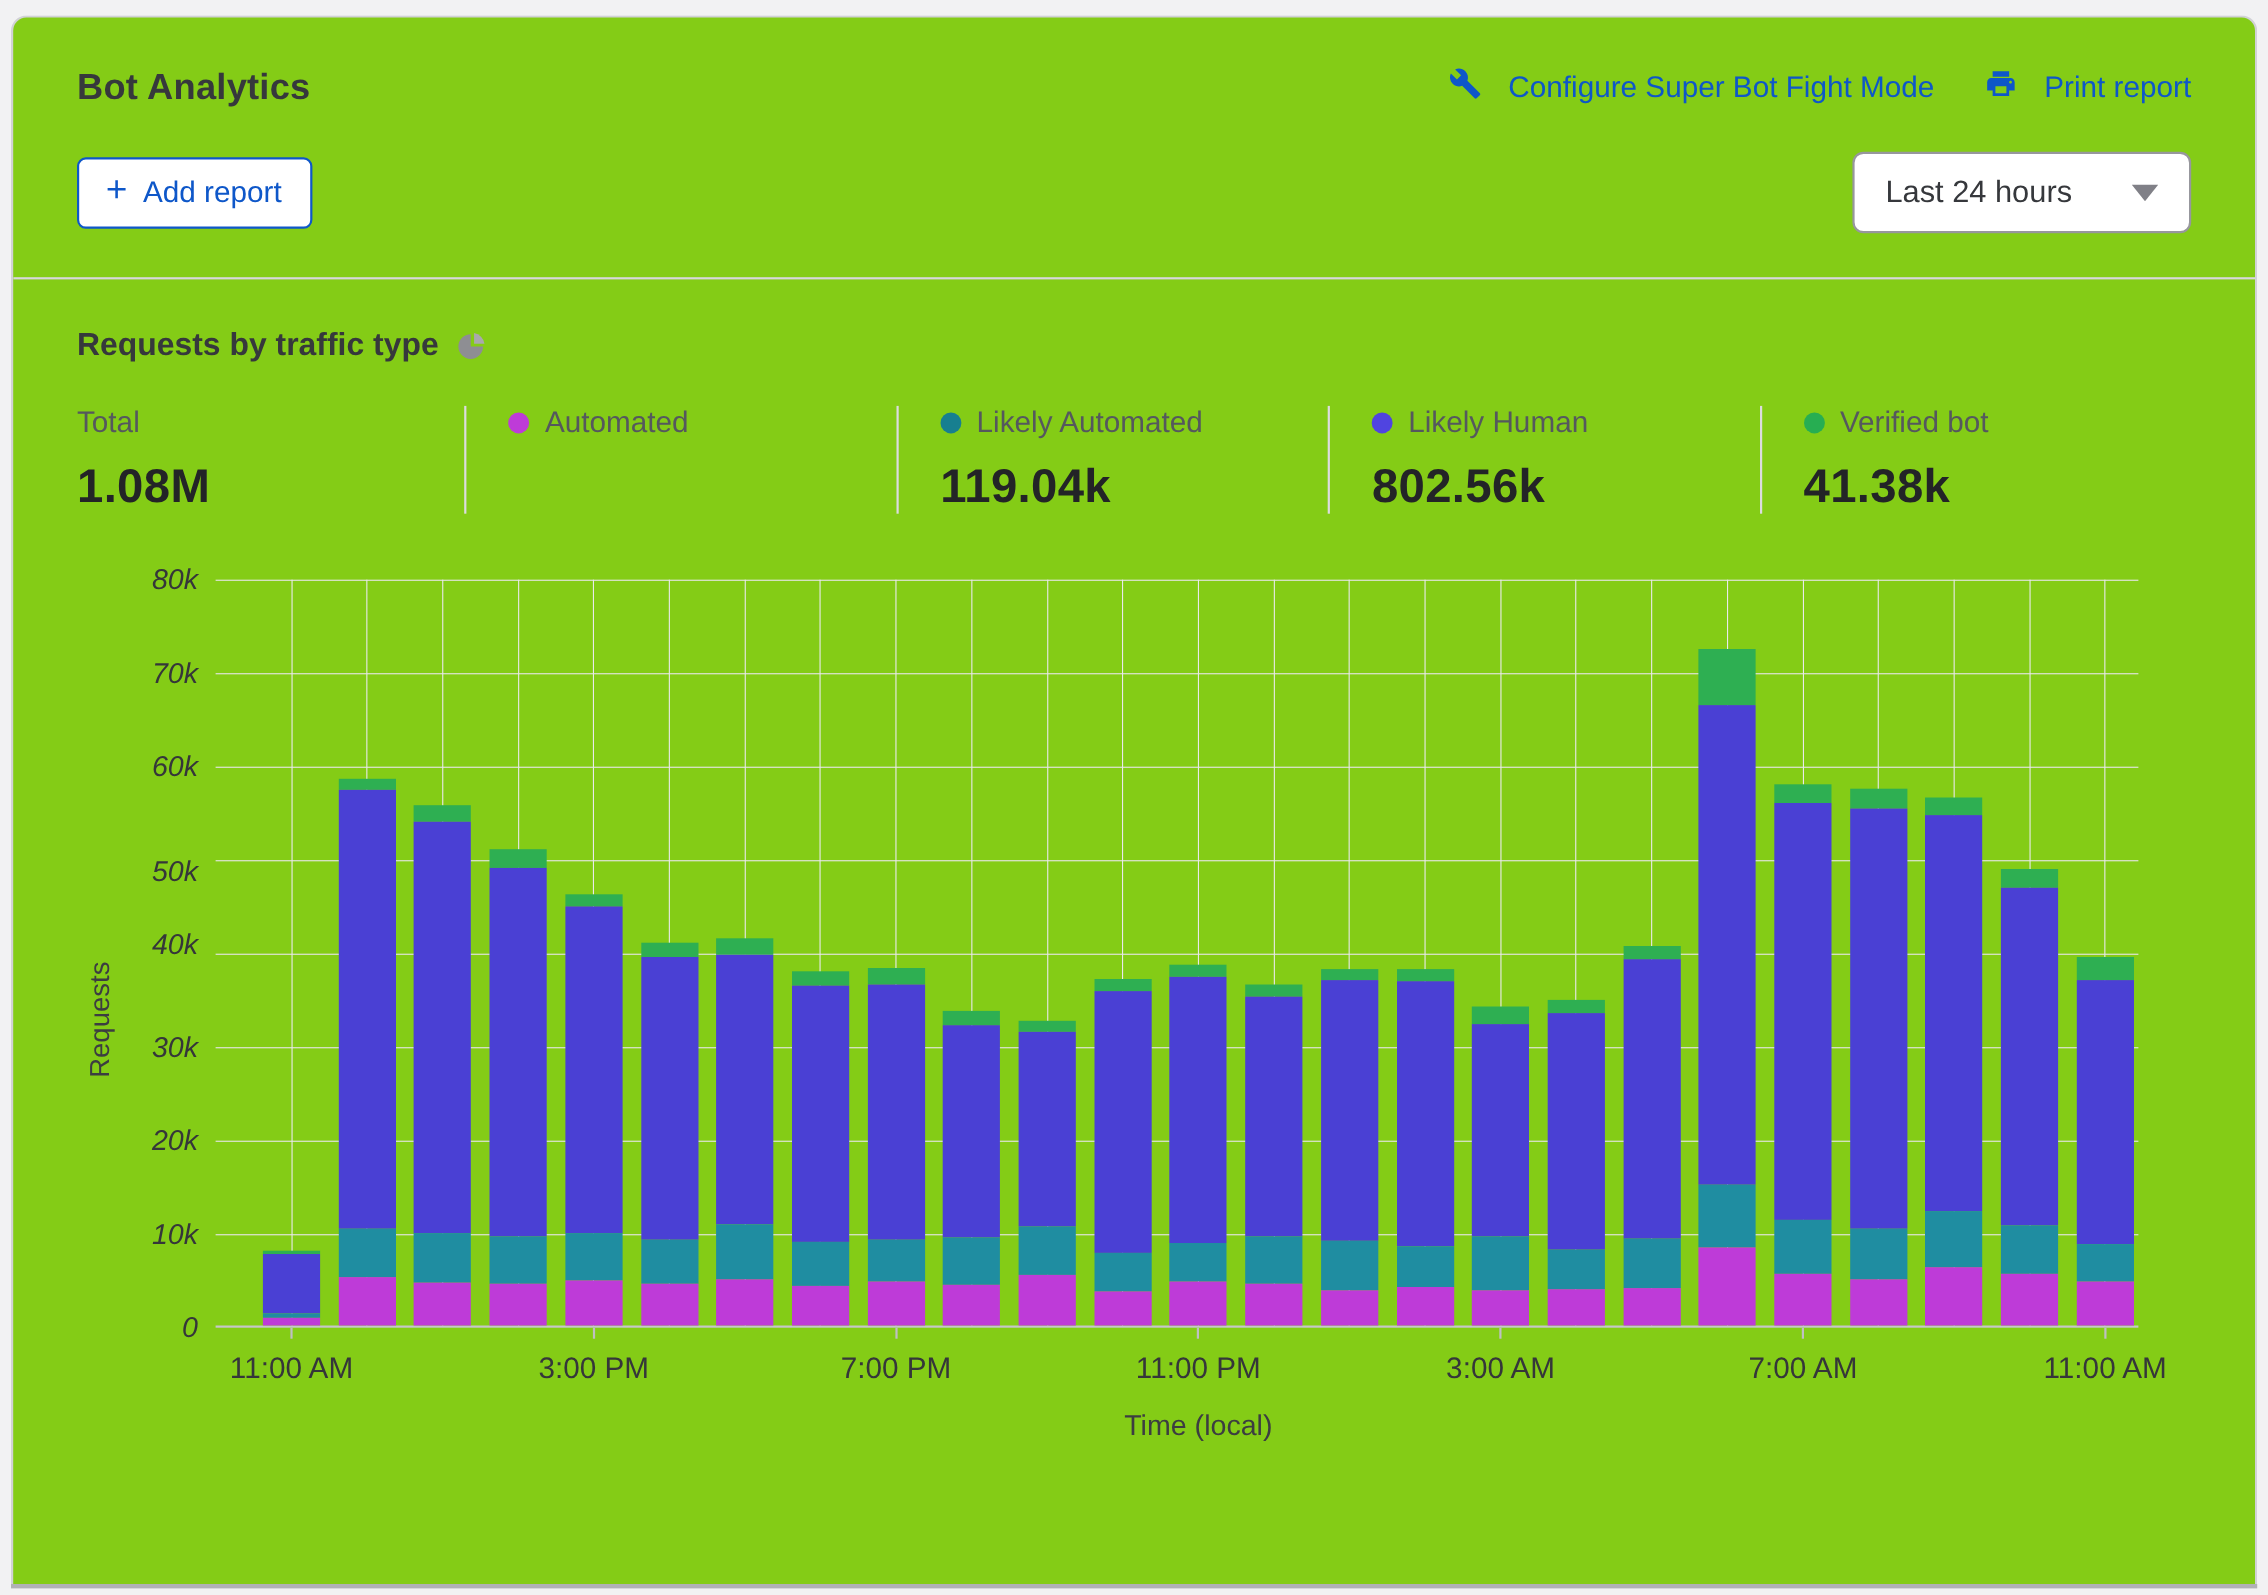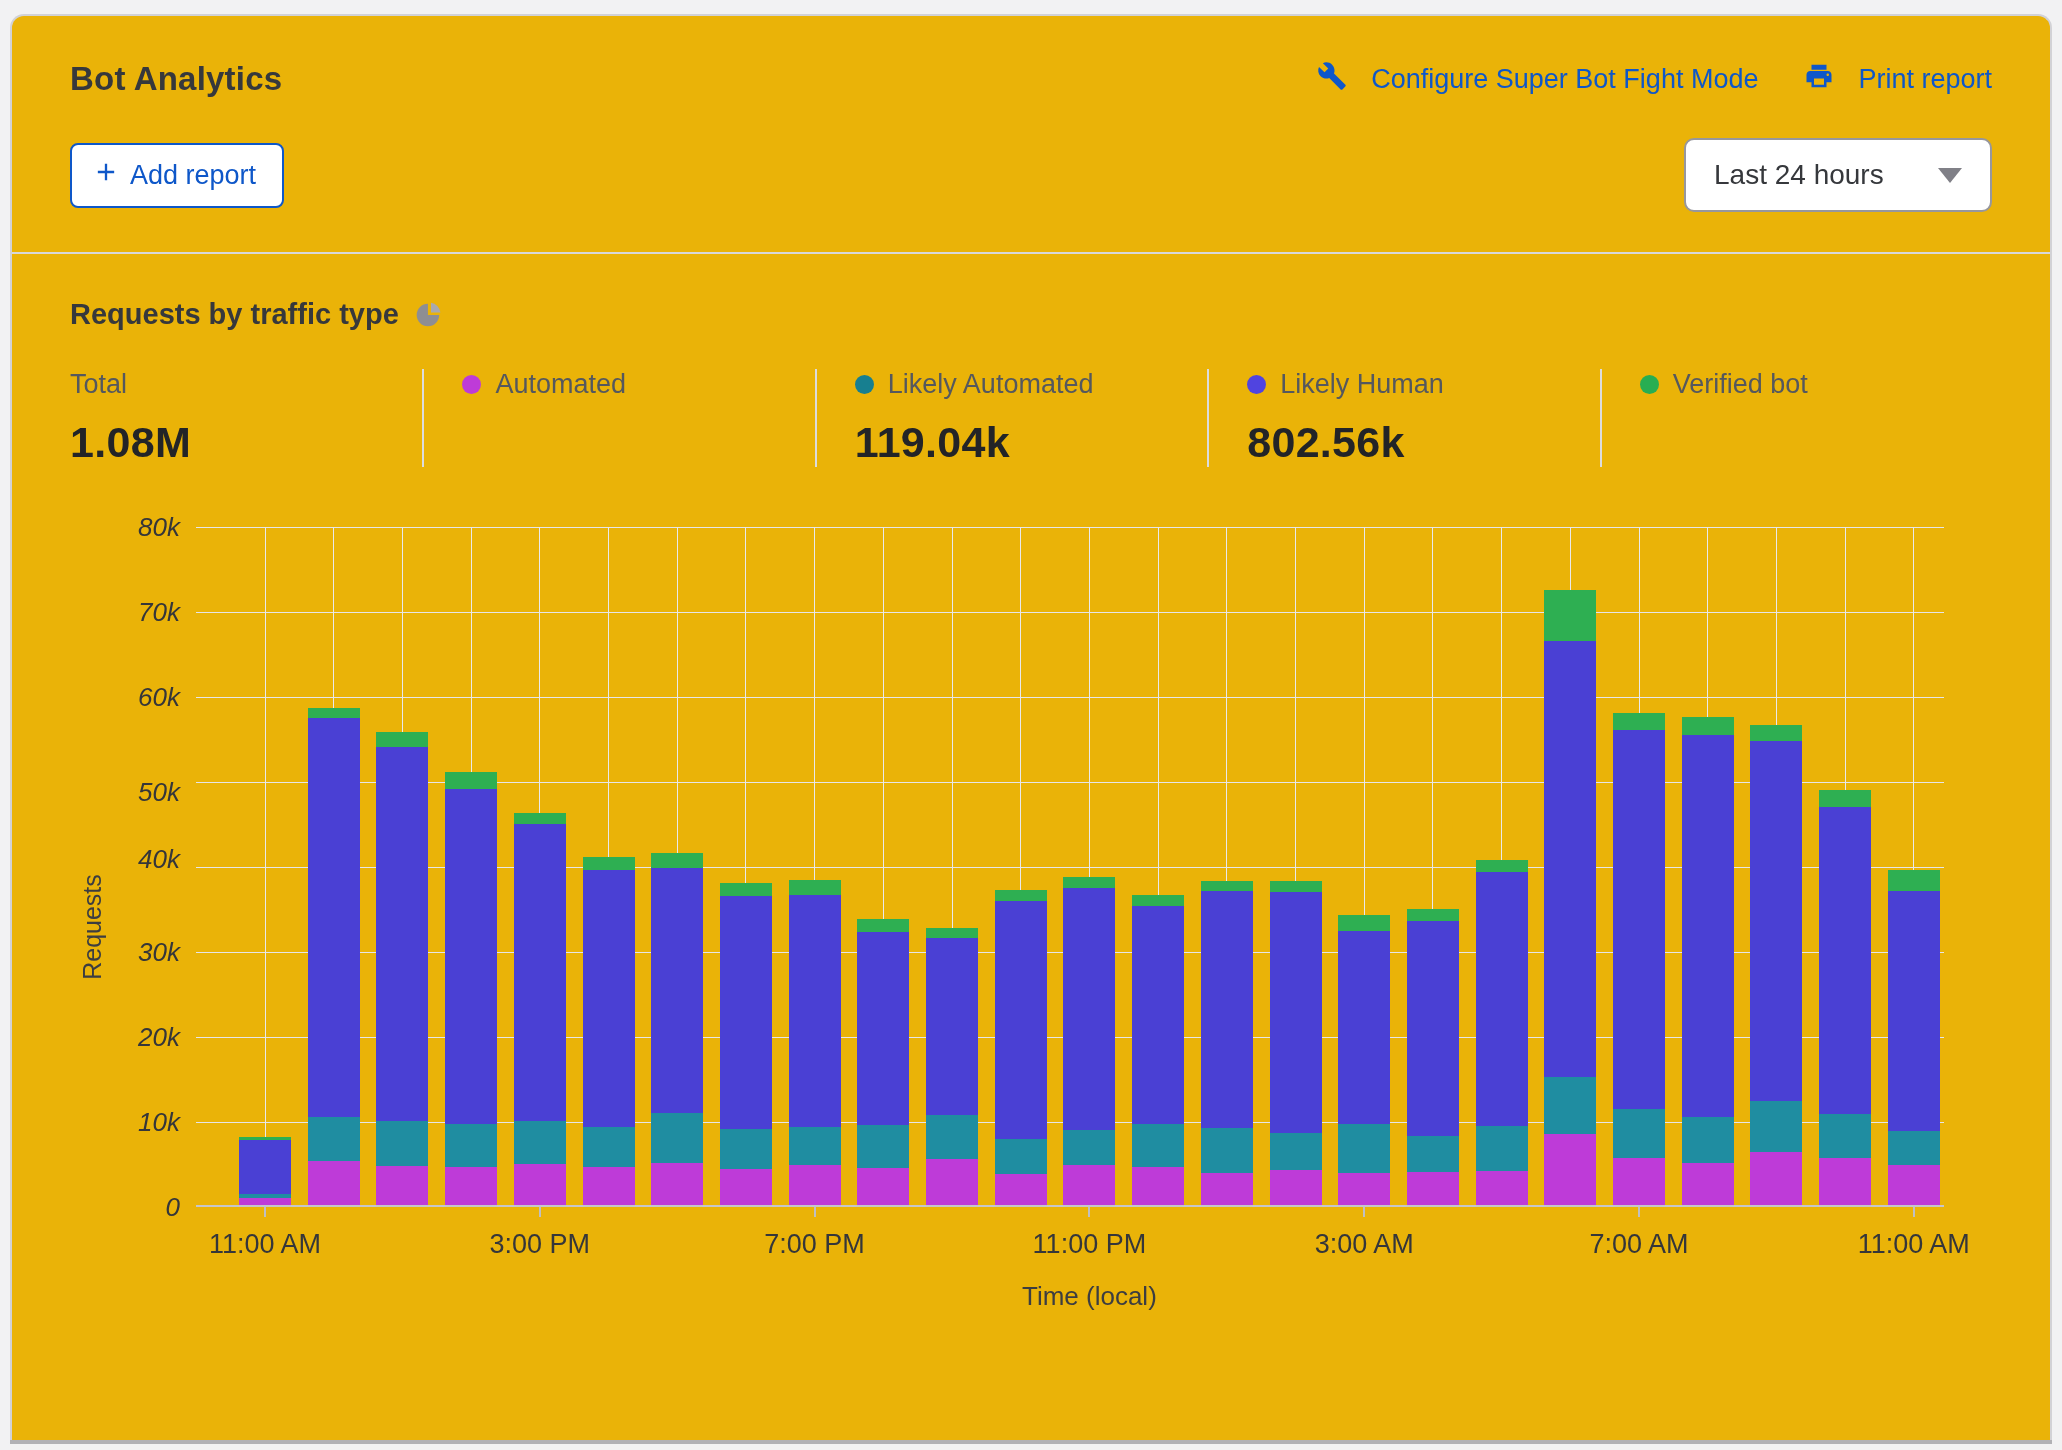--- a/index.html
+++ b/index.html
@@ -1,19 +1,19 @@
 <!DOCTYPE html>
 <html><head>
 <meta charset="utf-8">
 <style>
   * { margin:0; padding:0; box-sizing:border-box; }
   html,body { width:2062px; height:1450px; background:#f2f2f3; font-family:"Liberation Sans","DejaVu Sans",sans-serif; overflow:hidden; }
   .card {
     position:absolute; left:10px; top:14px; right:10px; bottom:8px;
-    background:#eab308; border:2px solid #d2d2d6; border-bottom:none;
+    background:#84cc16; border:2px solid #d2d2d6; border-bottom:none;
     border-radius:14px 14px 0 0; overflow:hidden;
   }
   
   .header { padding:44px 58px 40px 58px; border-bottom:2px solid #d8d8db; }
   .header-row1 { display:flex; align-items:center; justify-content:space-between; }
   .page-title { font-size:33px; font-weight:700; color:#36383c; letter-spacing:.2px; }
   .header-links { display:flex; align-items:center; gap:46px; }
   .hlink { display:flex; align-items:center; gap:24px; color:#0e57c9; font-size:27px; cursor:pointer; }
   .hlink svg { width:30px; height:30px; fill:#0e57c9; }
   .header-row2 { margin-top:40px; display:flex; align-items:center; justify-content:space-between; }
@@ -135,20 +135,21 @@
             <span class="dot" style="background: rgb(80, 68, 224);"></span>
             <span>Likely Human</span>
           </div>
           <div class="stat-value">802.56k</div>
         </div>
         <div class="stat">
           <div class="stat-label-row">
             <span class="dot" style="background: rgb(39, 174, 82);"></span>
             <span>Verified bot</span>
           </div>
+          <div class="stat-value">41.38k</div>
         </div>
       </div>
 
     <div class="chart-wrap">
       <div class="y-title">
           <span>Requests</span>
         </div>
       <div class="y-labels" id="y-labels">
           <div class="y-tick" style="bottom: 0px;">0</div>
           <div class="y-tick" style="bottom: 85px;">10k</div>

